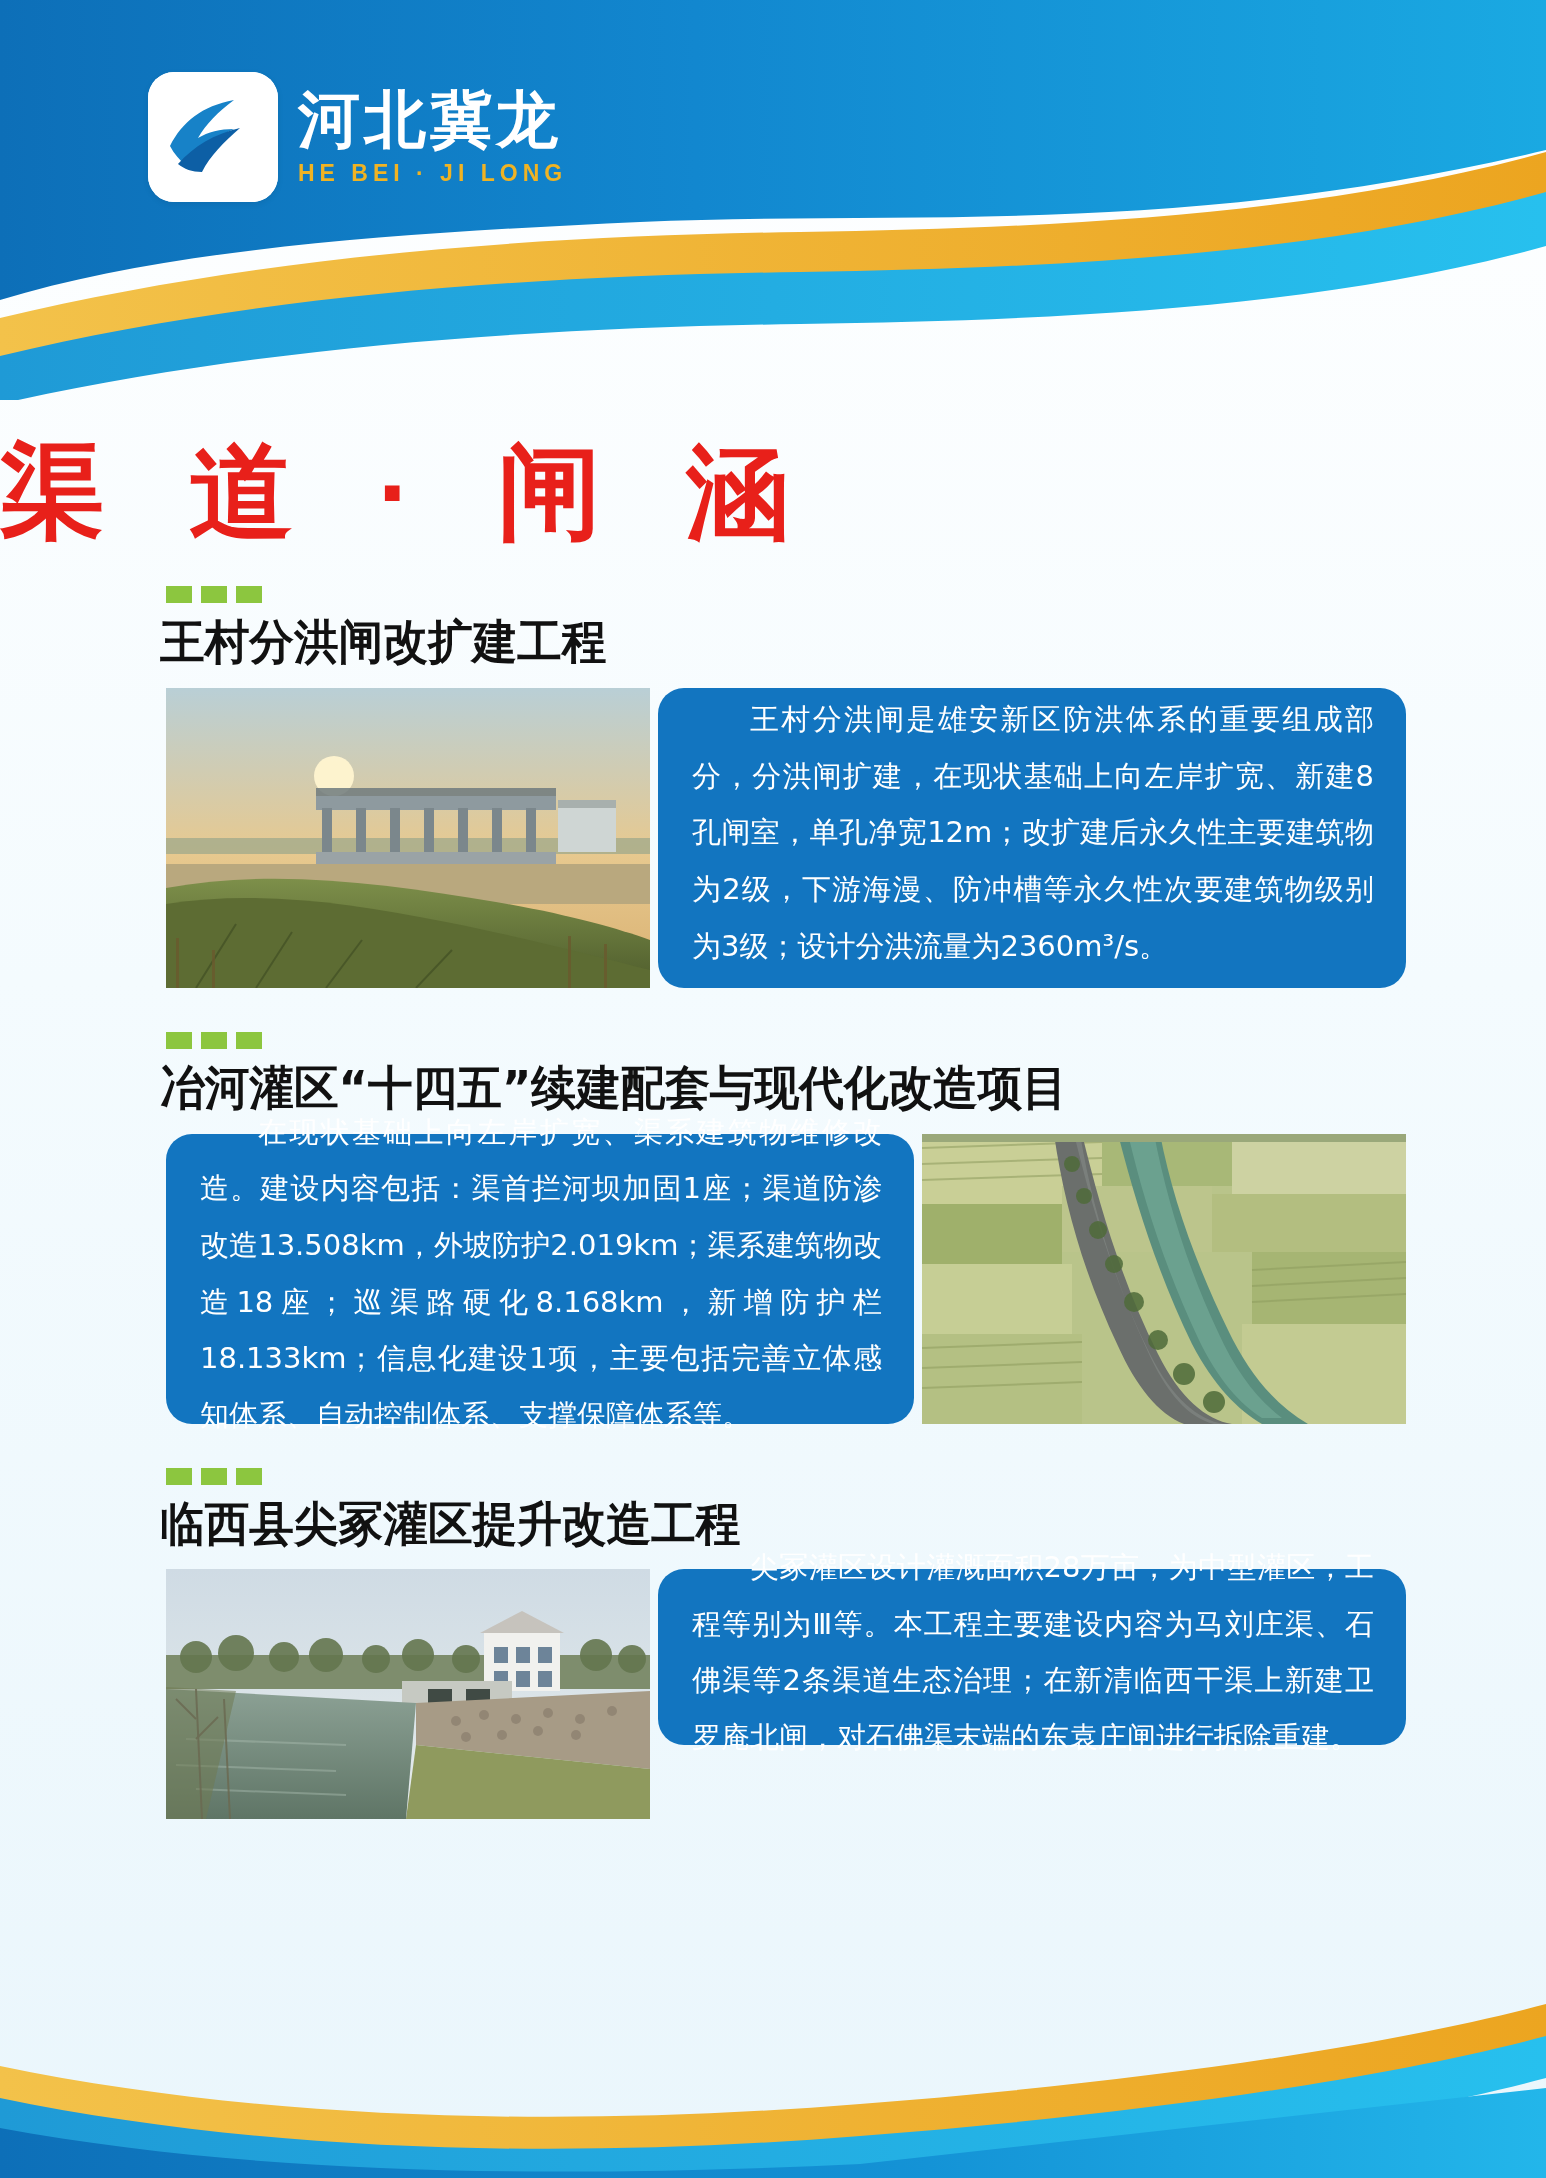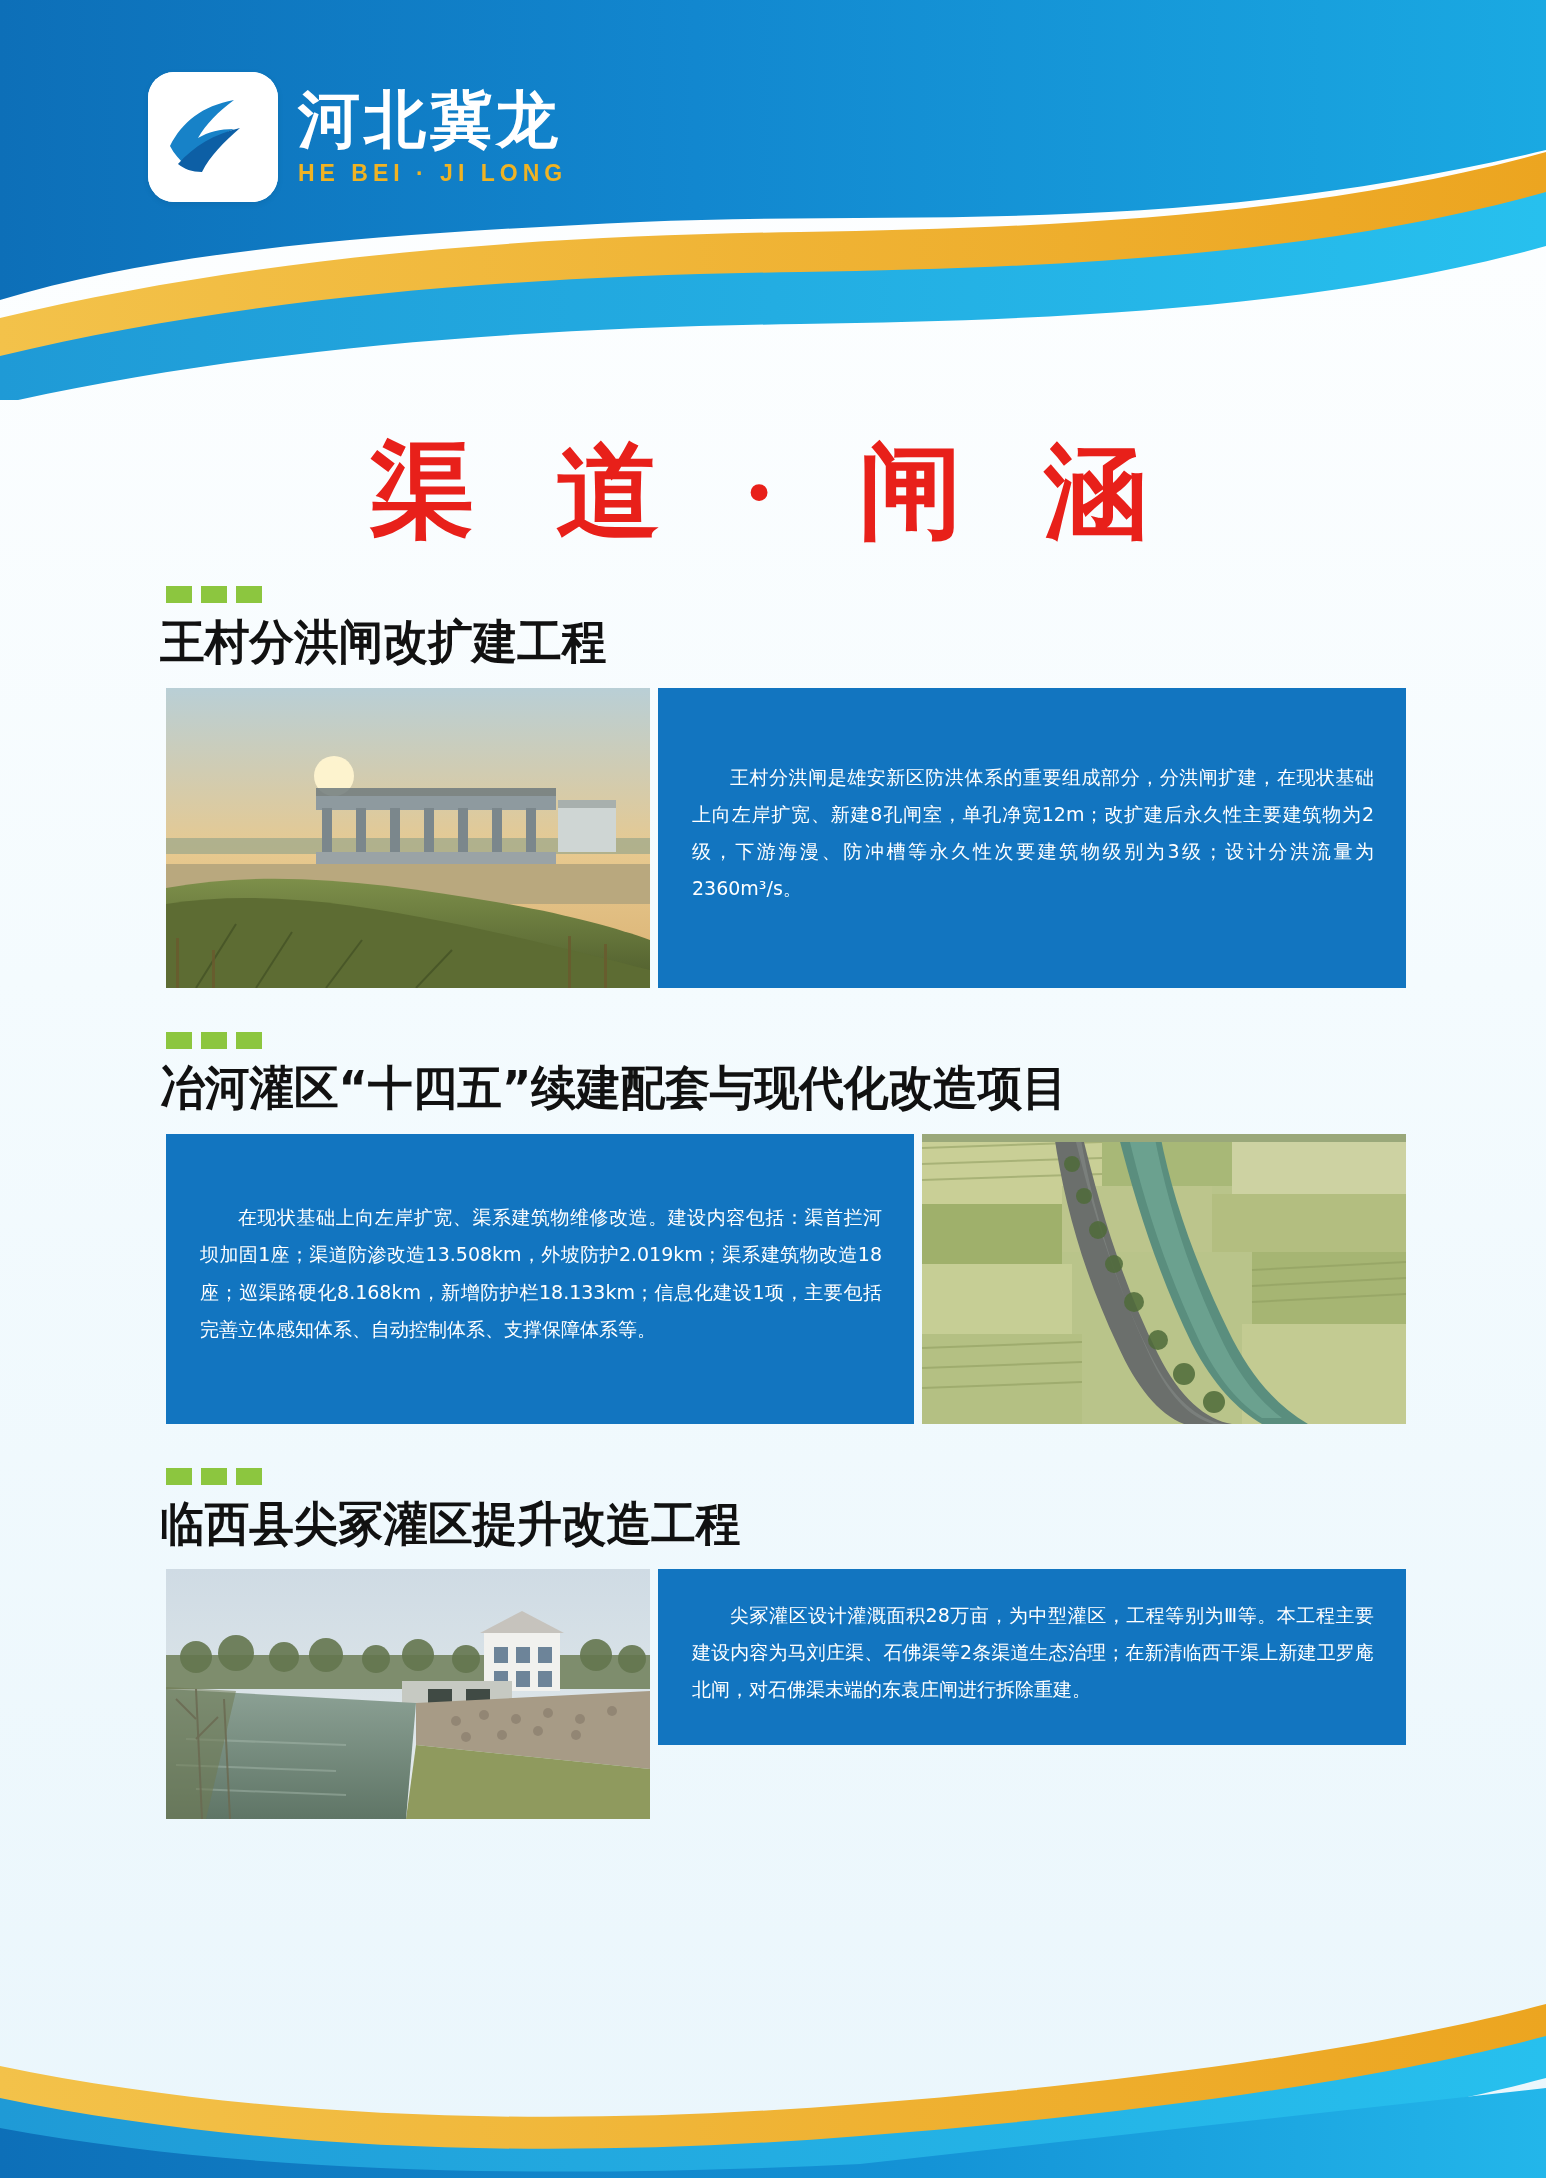--- a/index.html
+++ b/index.html
@@ -74,26 +74,25 @@
     line-height: 1;
     font-family: "Liberation Sans", sans-serif;
   }
 
   
   .main-title {
     position: absolute;
     top: 430px;
     left: 0;
     width: 1546px;
-    text-align: center;
     font-size: 104px;
     font-weight: bold;
     color: #e8201a;
     letter-spacing: 28px;
-    font-family: Liberation Serif, serif;
+    font-family: Liberation Sans, sans-serif;
     line-height: 1.2;
     z-index: 4;
   }
 
   
   .content {
     position: absolute;
     top: 586px;
     left: 8px;
     width: 1546px;
@@ -142,29 +141,30 @@
 
   .photo {
     position: relative;
     overflow: hidden;
     flex-shrink: 0;
   }
 
   .textbox {
     background: #1275c0;
     color: #ffffff;
-    font-size: 19px;
+    font-size: 29px;
     line-height: 1.95;
     padding: 30px 32px 40px 34px;
     box-sizing: border-box;
     font-family: "DejaVu Sans", "Liberation Sans", sans-serif;
     text-align: justify;
     flex: 1;
     display: flex;
     align-items: center;
+    border-radius: 26px;
   }
   .textbox p {
     margin: 0;
     text-indent: 2em;
   }
 
   
   .s1 .photo { width: 484px; height: 300px; }
   .s1 .textbox { height: 300px; }
 

